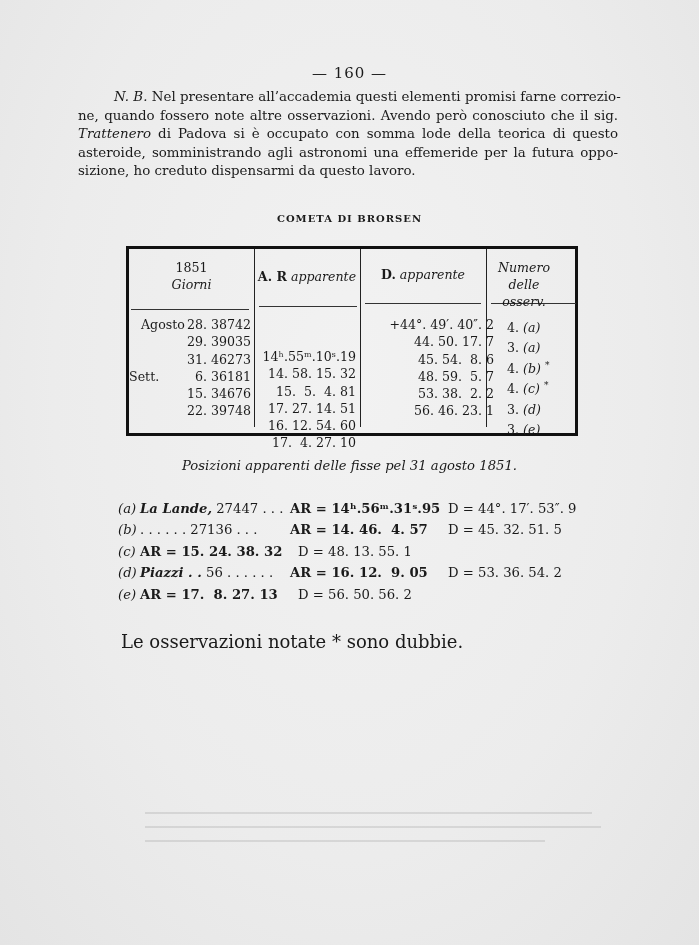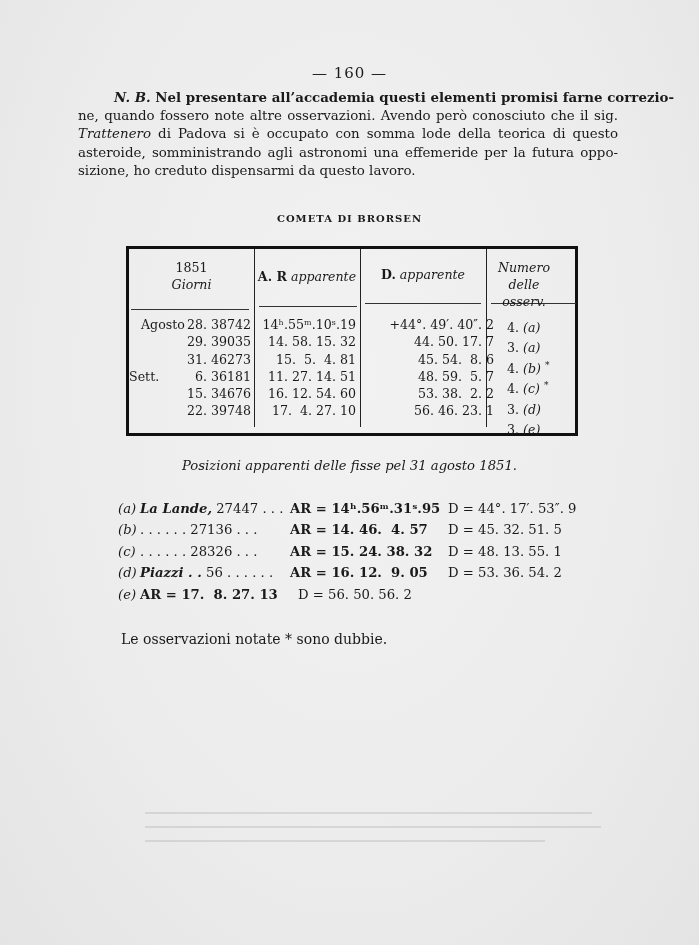--- a/index.html
+++ b/index.html
@@ -17,21 +17,21 @@
   .page-number {
     position:absolute; top:64px; left:0; width:699px; text-align:center;
     font-size:15px; letter-spacing:1px;
   }
   .para {
     position:absolute; left:78px; top:88px; width:540px;
     font-size:13.4px; line-height:18.6px; text-align:justify;
   }
   .para .line { display:block; text-align:justify; text-align-last:justify; white-space:nowrap; }
   .para .line.last { text-align-last:left; }
-  .para .indent { padding-left:36px;font-weight:bold; }
+  .para .indent { padding-left:36px; }
   .it { font-style:italic; }
   .section-title {
     position:absolute; top:213px; left:0; width:699px; text-align:center;
     font-size:10px; font-weight:bold; letter-spacing:1px;
   }
   .table-wrap {
     position:absolute; left:126px; top:246px; width:452px; height:190px;
     border-top:3px solid #111; border-bottom:3px solid #111;
     border-left:3px solid #111; border-right:3px solid #111;
     box-sizing:border-box;
@@ -50,21 +50,21 @@
     position:absolute; left:118px; top:498px; width:480px;
     font-size:13.2px; line-height:21.4px;
   }
   .fisse .row { display:flex; white-space:nowrap; }
   .fisse .lab { width:22px; font-style:italic; }
   .fisse .name { width:150px; }
   .fisse .name b { font-style:italic; }
   .fisse .ar { width:158px; }
   .fisse .d { width:148px; }
   .note {
-    position:absolute; left:121px; top:631px; font-size:14px;
+    position:absolute; left:121px; top:631px; font-size:18px;
   }
   .bleed {
     position:absolute; left:145px; top:800px; width:470px; height:60px;
     opacity:0.18; filter:blur(0.6px);
   }
   .bleed div { height:2px; background:#777; margin:12px 0; }
   .b { font-weight:bold; }
 </style>
 </head>
 <body>
@@ -119,24 +119,24 @@
       </div>
     <div class="cell-rows right" style="left:40px; width:82px;" id="col-day">
         <span class="r" style="white-space: pre;">28. 38742</span>
         <span class="r" style="white-space: pre;">29. 39035</span>
         <span class="r" style="white-space: pre;">31. 46273</span>
         <span class="r" style="white-space: pre;">6. 36181</span>
         <span class="r" style="white-space: pre;">15. 34676</span>
         <span class="r" style="white-space: pre;">22. 39748</span>
       </div>
     <div class="cell-rows right" style="left:126px; width:101px;" id="col-ar">
-        <span class="r" style="white-space: pre;">14ʰ.55ᵐ.10ˢ.19</span>
+        <span class="r" style="white-space: pre; margin-top: 32px;">14ʰ.55ᵐ.10ˢ.19</span>
         <span class="r" style="white-space: pre;">14. 58. 15. 32</span>
         <span class="r" style="white-space: pre;">15.  5.  4. 81</span>
-        <span class="r" style="white-space: pre;">11. 27. 14. 51</span>
+        <span class="r" style="white-space: pre;">17. 27. 14. 51</span>
         <span class="r" style="white-space: pre;">16. 12. 54. 60</span>
         <span class="r" style="white-space: pre;">17.  4. 27. 10</span>
       </div>
     <div class="cell-rows right" style="left:245px; width:120px;" id="col-d">
         <span class="r" style="white-space: pre;">+44°. 49′. 40″. 2</span>
         <span class="r" style="white-space: pre;">44. 50. 17. 7</span>
         <span class="r" style="white-space: pre;">45. 54.  8. 6</span>
         <span class="r" style="white-space: pre;">48. 59.  5. 7</span>
         <span class="r" style="white-space: pre;">53. 38.  2. 2</span>
         <span class="r" style="white-space: pre;">56. 46. 23. 1</span>
@@ -161,21 +161,20 @@
         <span class="d" style="white-space: pre;">D = 44°. 17′. 53″. 9</span>
       </div>
       <div class="row">
         <span class="lab">(b)</span>
         <span class="name"><b style="font-weight: normal; font-style: normal;">. . . . . .</b> <span>27136 . . .</span></span>
         <span class="ar b" style="white-space: pre;">AR = 14. 46.  4. 57</span>
         <span class="d" style="white-space: pre;">D = 45. 32. 51. 5</span>
       </div>
       <div class="row">
         <span class="lab">(c)</span>
-        <span class="name"><b style="font-weight: normal; font-style: normal;">. . . . . .</b> <span>28326 . . .</span></span>
         <span class="ar b" style="white-space: pre;">AR = 15. 24. 38. 32</span>
         <span class="d" style="white-space: pre;">D = 48. 13. 55. 1</span>
       </div>
       <div class="row">
         <span class="lab">(d)</span>
         <span class="name"><b>Piazzi . .</b> <span>56 . . . . . .</span></span>
         <span class="ar b" style="white-space: pre;">AR = 16. 12.  9. 05</span>
         <span class="d" style="white-space: pre;">D = 53. 36. 54. 2</span>
       </div>
       <div class="row">

